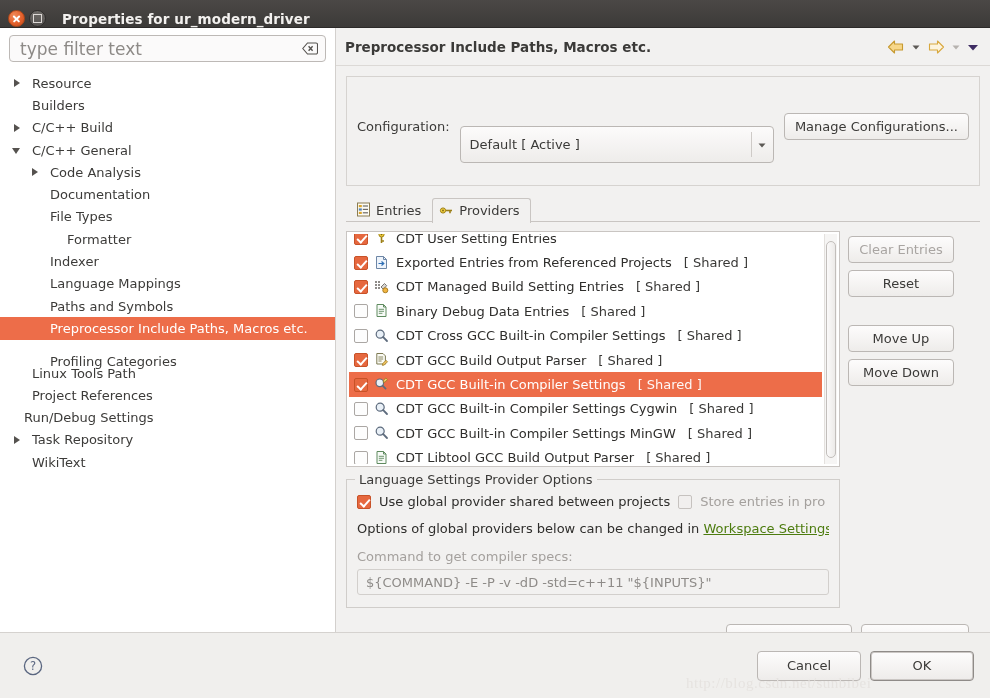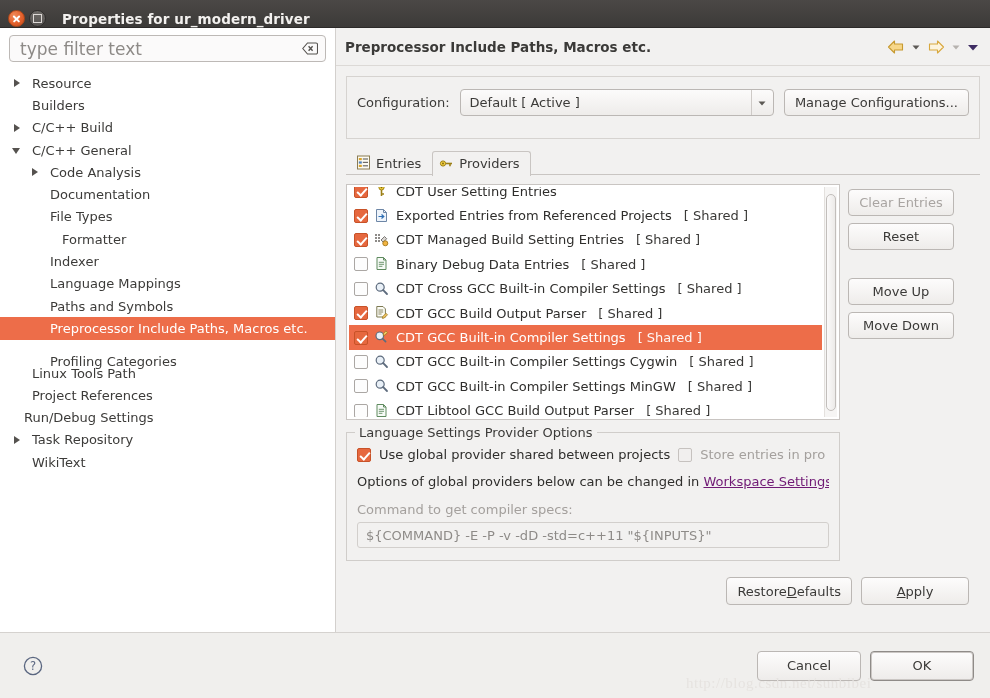--- a/index.html
+++ b/index.html
@@ -120,25 +120,25 @@
   .page-content { flex: 1 1 auto; min-height: 0; padding: 10px 10px 0 10px; display: flex; flex-direction: column; }
 
   .config-group {
     border: 1px solid #d6d3d0; background: #f2f1f0;
     padding: 12px 10px 22px 10px;
     flex: 0 0 auto;
   }
   .config-row { display: flex; align-items: center; gap: 10px; }
   .config-label { color: #3b3a38; font-size: 13px; }
   .combo {
-    flex: 1 1 auto; height: 27px;
+    flex: 1 1 auto; height: 37px;
     border: 1px solid #bbb7b4; border-radius: 4px;
     background: linear-gradient(to bottom, #fcfbfb, #eeecea);
     display: flex; align-items: center; padding: 0 0 0 9px;
-    color: #3b3a38; position: relative;
+    color: #3b3a38; position: relative; margin-top: 37px;
   }
   .combo .cval { flex: 1 1 auto; }
   .combo .cbtn {
     width: 22px; height: 25px; border-left: 1px solid #cecac7;
     display: flex; align-items: center; justify-content: center;
   }
   .btn {
     border: 1px solid #bbb7b4; border-radius: 4px;
     background: linear-gradient(to bottom, #fdfcfc 0%, #eeecea 100%);
     color: #3b3a38; font-size: 13px;
@@ -222,21 +222,21 @@
     padding: 14px 10px 12px 10px;
   }
   .opt-legend {
     position: absolute; top: -8px; left: 8px; background: #f2f1f0;
     padding: 0 4px; font-size: 13px; color: #3b3a38;
   }
   .opt-line1 { display: flex; align-items: center; gap: 8px; white-space: nowrap; overflow: hidden; }
   .opt-line1 .lbl { color: #2f2e2c; }
   .opt-line1 .lbl.dim { color: #a4a09d; }
   .opt-line2 { margin-top: 12px; color: #2f2e2c; white-space: nowrap; overflow: hidden; }
-  .link { color: #701a75; text-decoration: underline; }
+  .link { color: #4d7c0f; text-decoration: underline; }
   .opt-line3 { margin-top: 13px; color: #a4a09d; }
   .cmd-field {
     margin-top: 5px; height: 26px; width: 100%;
     border: 1px solid #d2cfcc; background: #f2f1f0; border-radius: 3px;
     display: flex; align-items: center; padding-left: 8px;
     color: #8e8b88; font-size: 13px;
   }
 
   .page-footer {
     display: flex; justify-content: flex-end; gap: 9px;
@@ -309,21 +309,21 @@
             <span style="margin-left: 8px;">Code Analysis</span>
           </div>
           <div class="tree-row" style="padding-left: 28px;">
             <span class="twisty"></span>
             <span style="margin-left: 8px;">Documentation</span>
           </div>
           <div class="tree-row" style="padding-left: 28px;">
             <span class="twisty"></span>
             <span style="margin-left: 8px;">File Types</span>
           </div>
-          <div class="tree-row" style="padding-left: 40px;">
+          <div class="tree-row" style="padding-left: 28px; gap: 17px;">
             <span class="twisty"></span>
             <span style="margin-left: 8px;">Formatter</span>
           </div>
           <div class="tree-row" style="padding-left: 28px;">
             <span class="twisty"></span>
             <span style="margin-left: 8px;">Indexer</span>
           </div>
           <div class="tree-row" style="padding-left: 28px;">
             <span class="twisty"></span>
             <span style="margin-left: 8px;">Language Mappings</span>

